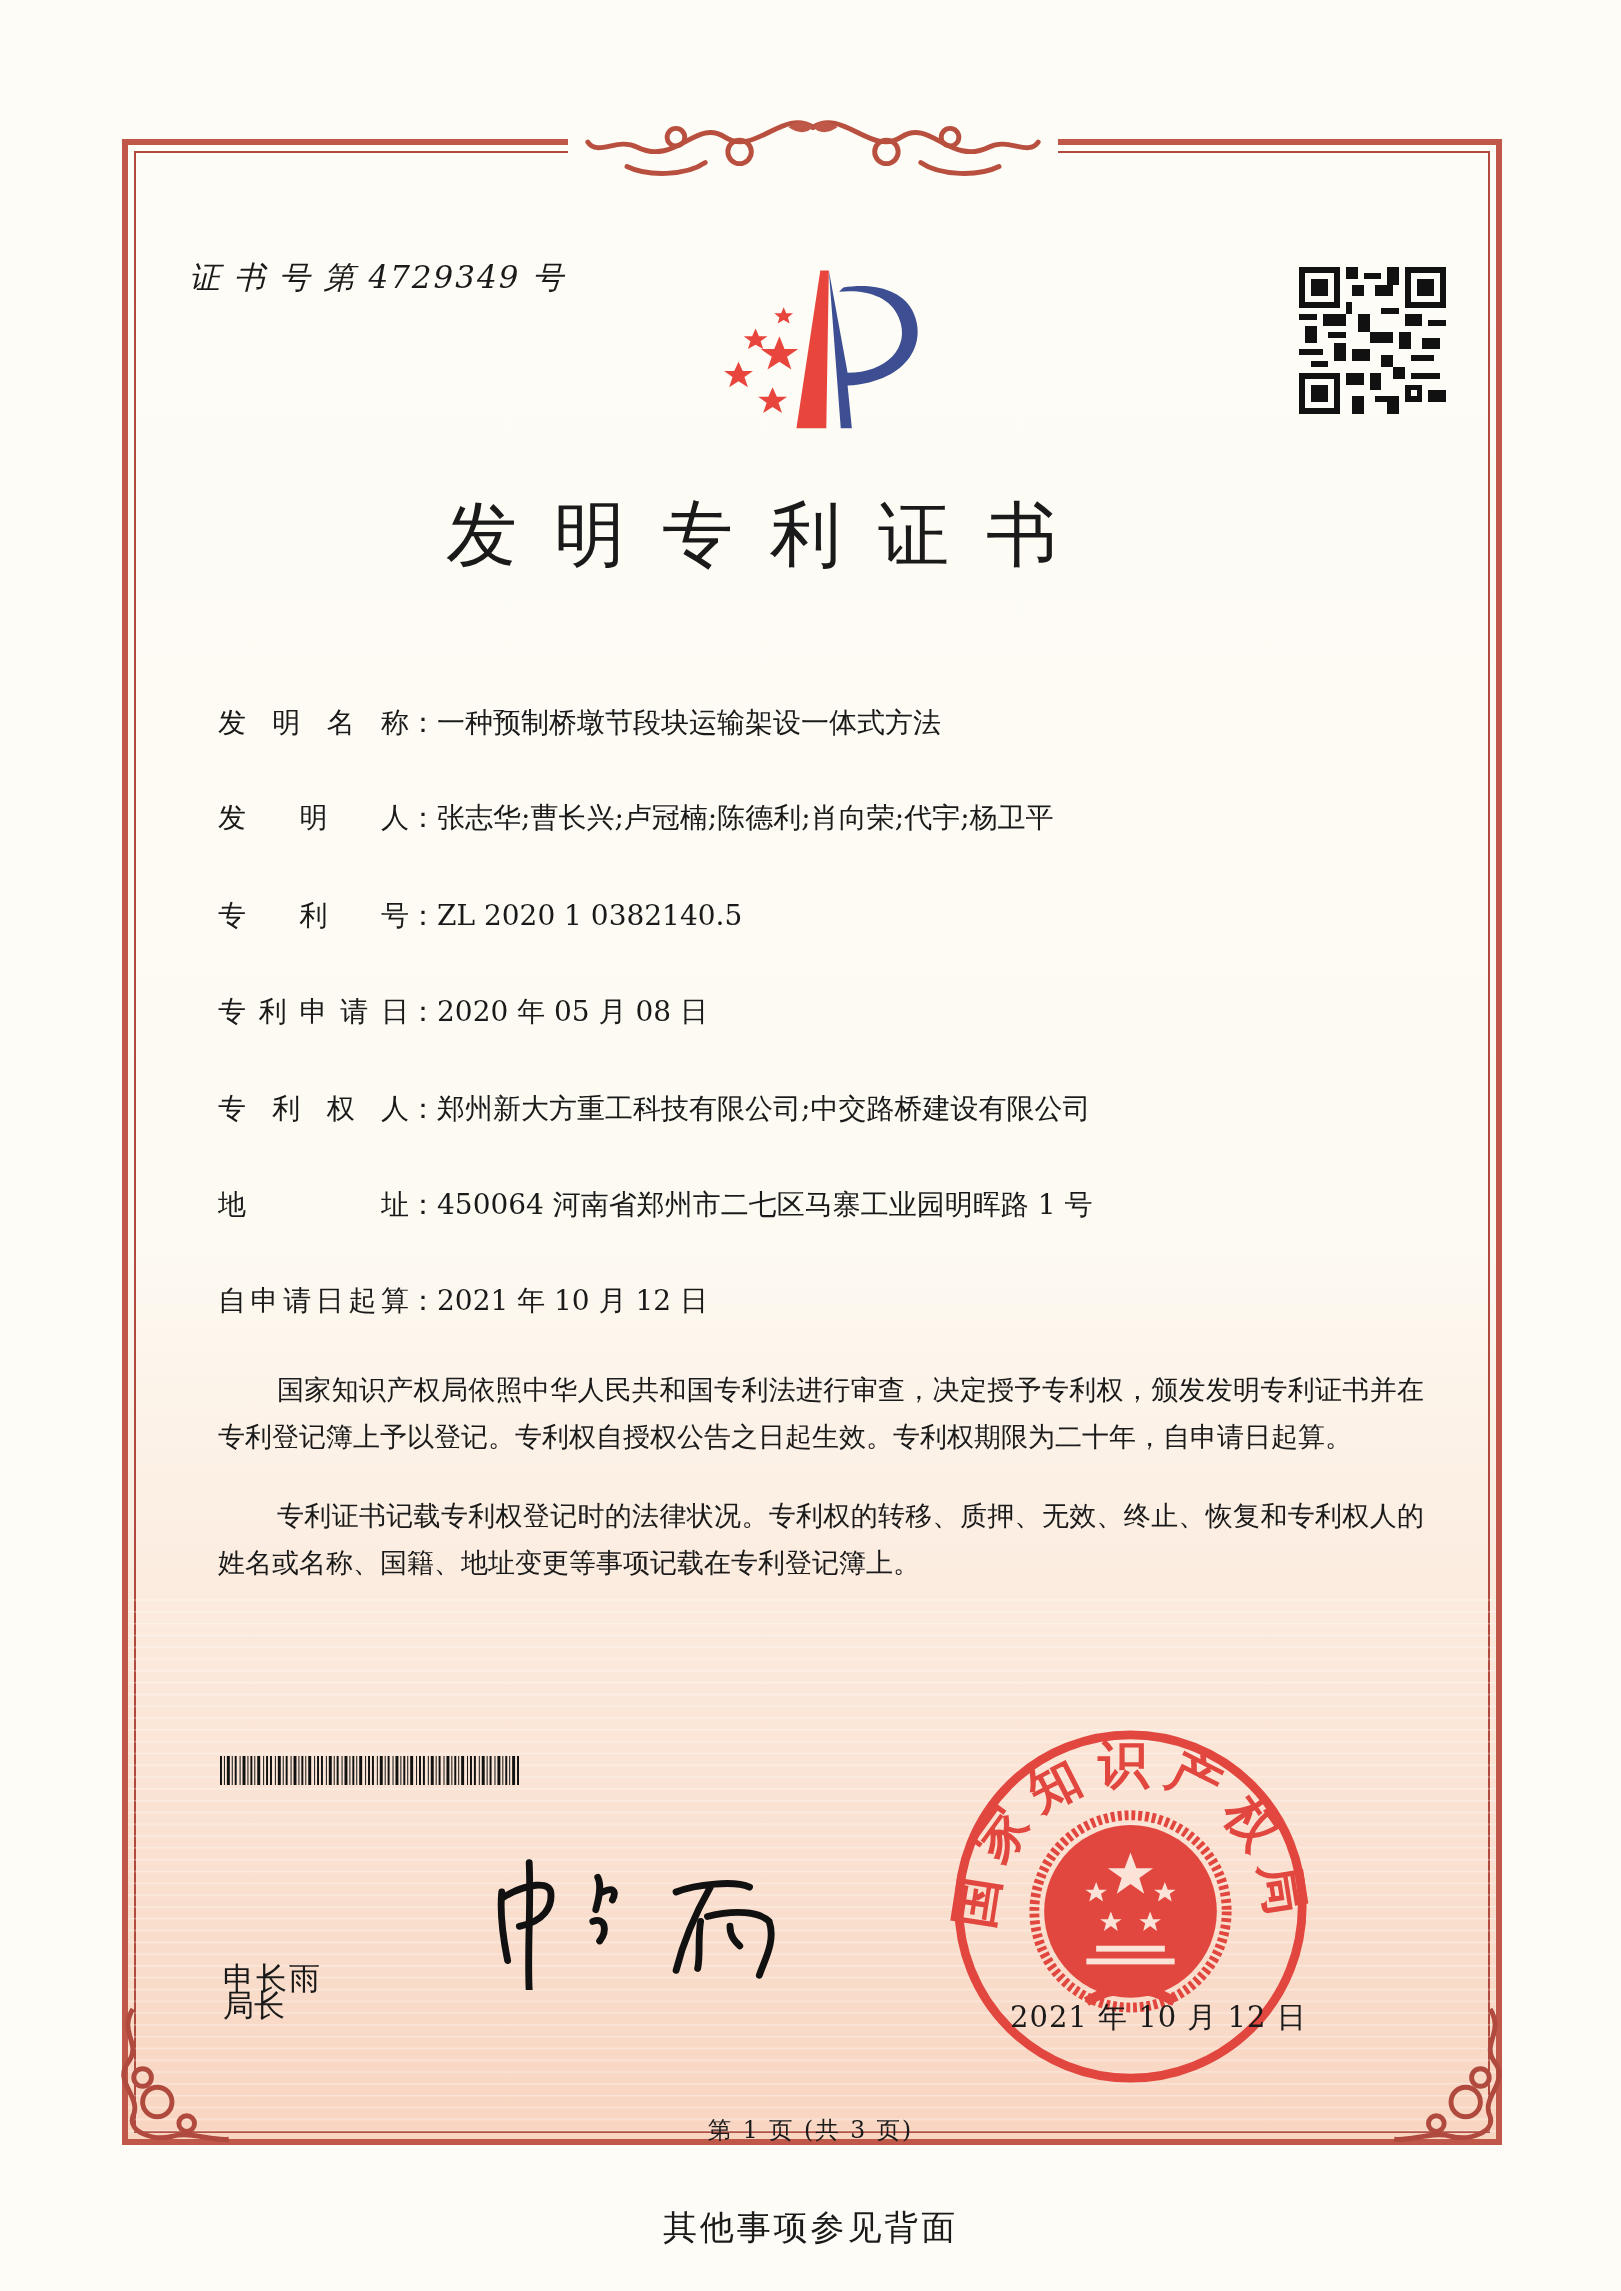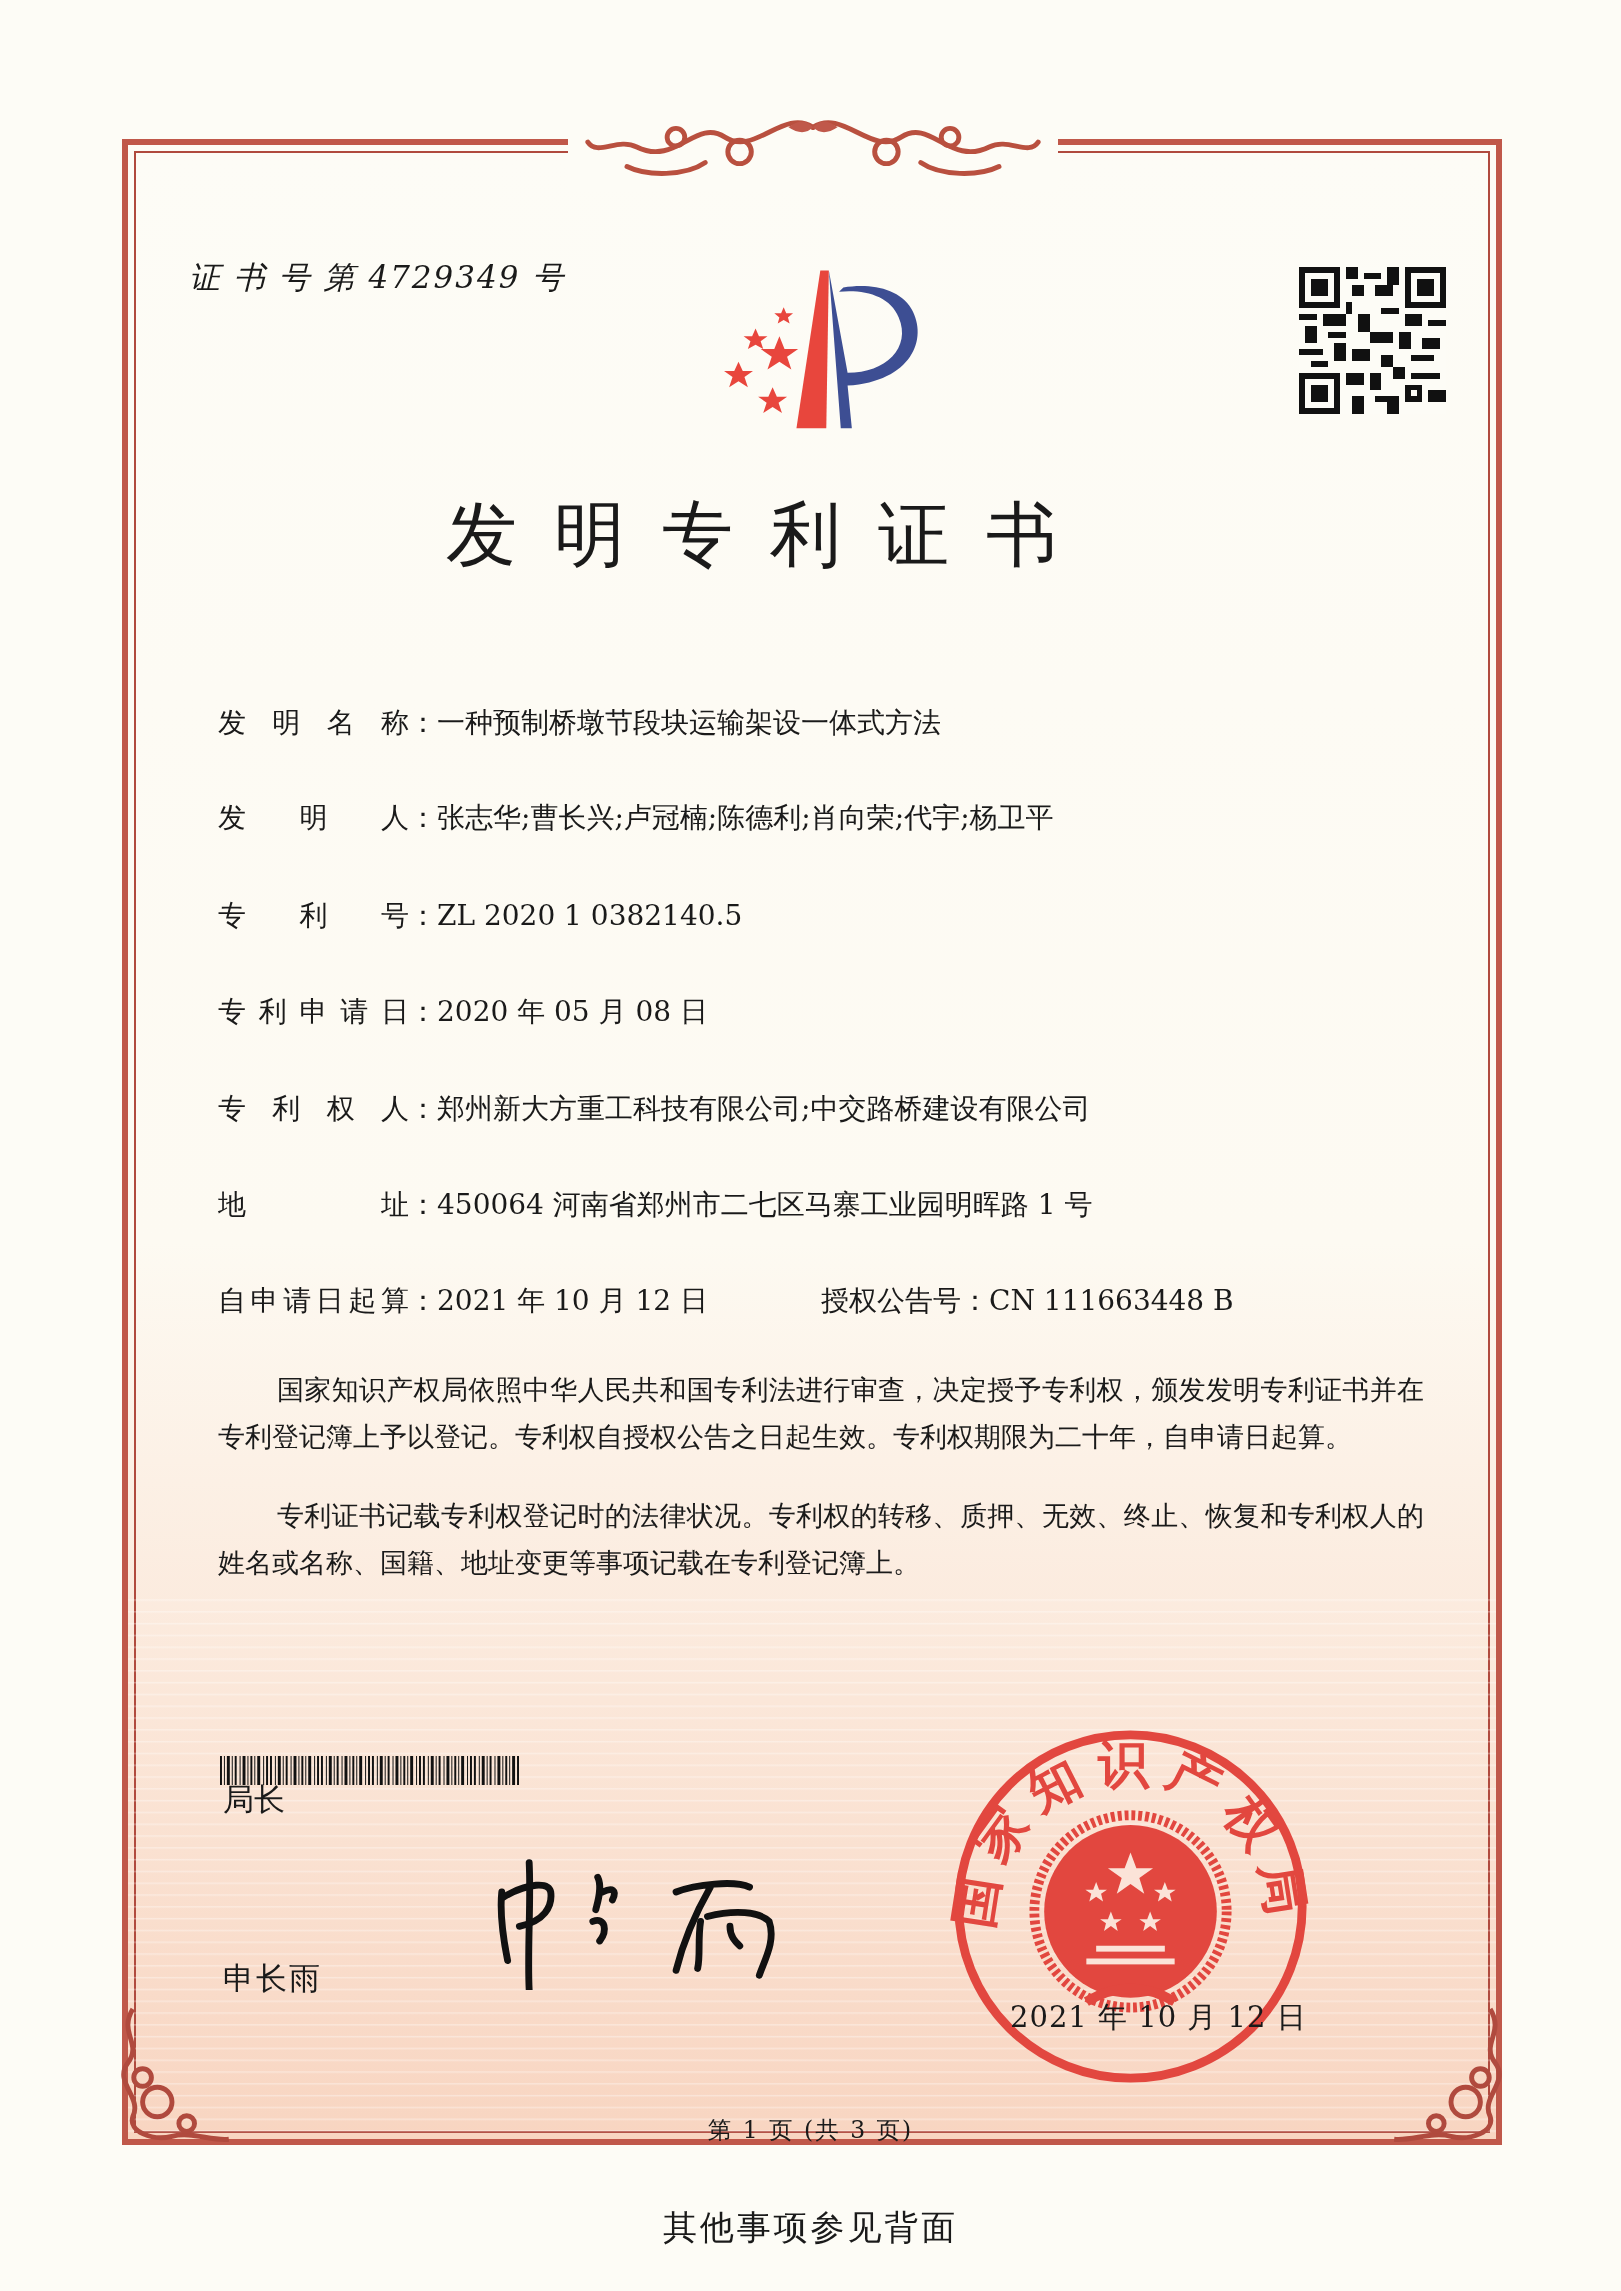--- a/index.html
+++ b/index.html
@@ -44,21 +44,21 @@
   .row .label { display: inline-block; width: 206px; }
   .row .label.spread { text-align-last: justify; }
   .row .sep { display: inline-block; }
   .row .val { display: inline-block; }
   .row .cont { position: absolute; left: 206px; top: 41px; }
   .row .right { position: absolute; left: 603px; top: 0; }
 
   .para { position: absolute; left: 218px; width: 1206px; font-size: 27px; line-height: 47px; text-indent: 59px; text-align: justify; }
 
   .barcode { position: absolute; left: 220px; top: 1756px; width: 299px; height: 29px; }
-  .director-title { position: absolute; left: 223px; top: 1779px; font-family: "DejaVu Sans", sans-serif; font-size: 31px; }
+  .director-title { position: absolute; left: 223px; top: 1985px; font-family: "DejaVu Sans", sans-serif; font-size: 31px; }
   .director-name { position: absolute; left: 223px; top: 1938px; font-family: "DejaVu Sans", sans-serif; font-size: 31px; letter-spacing: 2px; margin-top: 20px; }
   .signature { position: absolute; left: 490px; top: 1843px; width: 333px; height: 147px; }
   .seal { position: absolute; left: 949px; top: 1725px; width: 363px; height: 363px; }
   .seal-date { position: absolute; left: 1010px; top: 1998px; font-size: 29px; letter-spacing: 1px; }
   .page-no { position: absolute; left: 0; width: 1621px; top: 2114px; text-align: center; font-size: 23.5px; letter-spacing: 2px; }
   .footer-note { position: absolute; left: 0; width: 1621px; top: 2205px; text-align: center; font-size: 34px; letter-spacing: 2.9px; }
 </style>
 </head>
 <body>
 
@@ -184,23 +184,20 @@
 <div class="row" style="top:1090px;">
   <span class="label spread" style="width:191px;">专 利 权 人</span><span class="sep">：</span><span class="val">郑州新大方重工科技有限公司;中交路桥建设有限公司</span>
 </div>
 
 <div class="row" style="top:1186px;">
   <span class="label spread" style="width:191px;">地 址</span><span class="sep">：</span><span class="val">450064 河南省郑州市二七区马寨工业园明晖路 1 号</span>
 </div>
 
 <div class="row" style="top:1282px;">
   <span class="label spread" style="width:191px;">自申请日起算</span><span class="sep">：</span><span class="val">2021 年 10 月 12 日</span>
-  <span class="right">
-    <span>授权公告号</span><span>：</span><span>CN 111663448 B</span>
-  </span>
 </div>
 
 <div class="para" style="top:1357px;margin-top:9px;">国家知识产权局依照中华人民共和国专利法进行审查，决定授予专利权，颁发发明专利证书并在专利登记簿上予以登记。专利权自授权公告之日起生效。专利权期限为二十年，自申请日起算。</div>
 <div class="para" style="top:1492px;">专利证书记载专利权登记时的法律状况。专利权的转移、质押、无效、终止、恢复和专利权人的姓名或名称、国籍、地址变更等事项记载在专利登记簿上。</div>
 
 <svg class="barcode" viewBox="0 0 305 30" preserveAspectRatio="none">
   <g fill="#111">
     <rect x="0" y="0" width="2" height="30"></rect>
       <rect x="4" y="0" width="1" height="30"></rect>
       <rect x="7" y="0" width="3" height="30"></rect>

